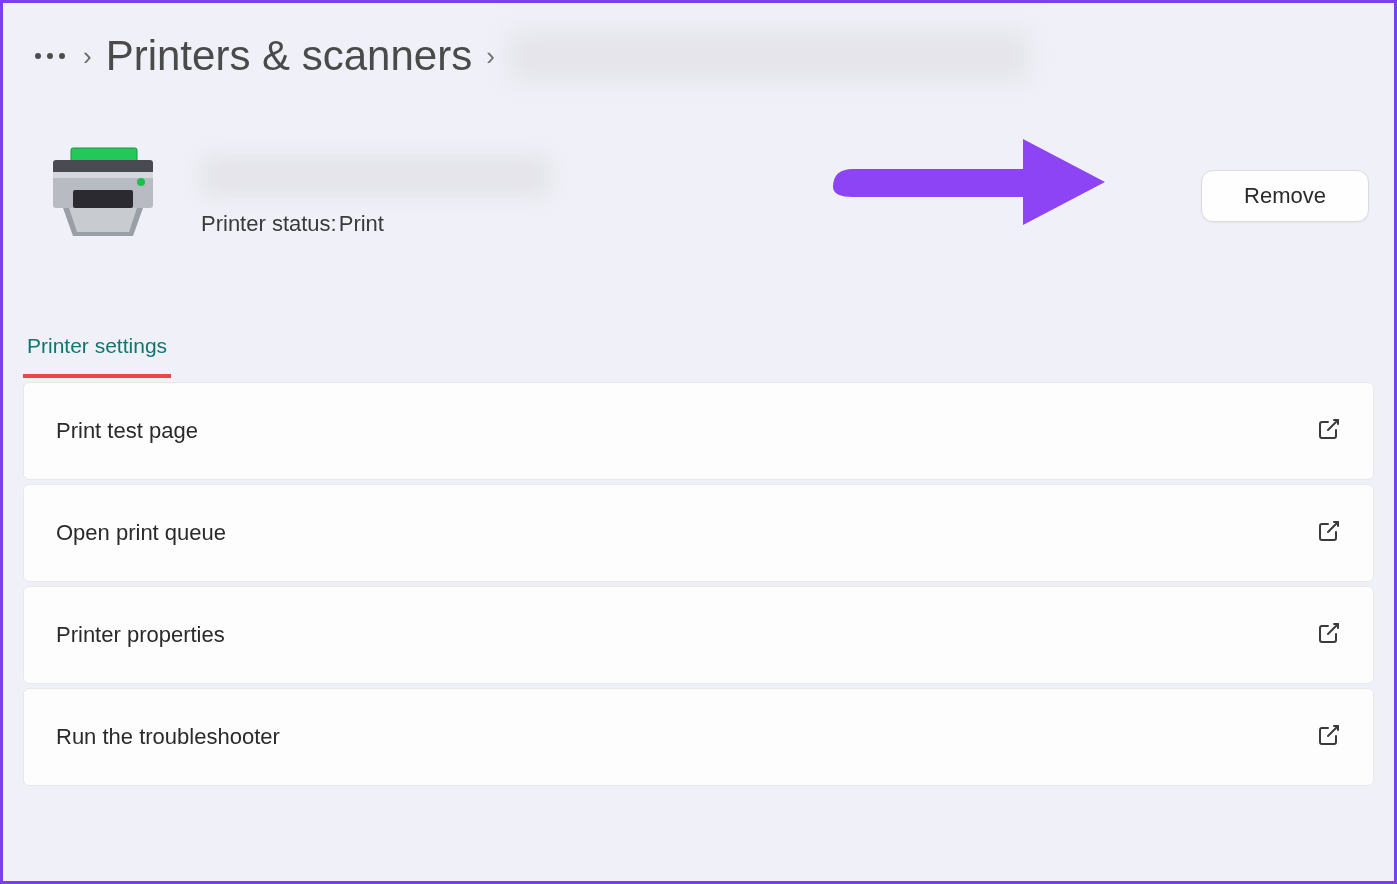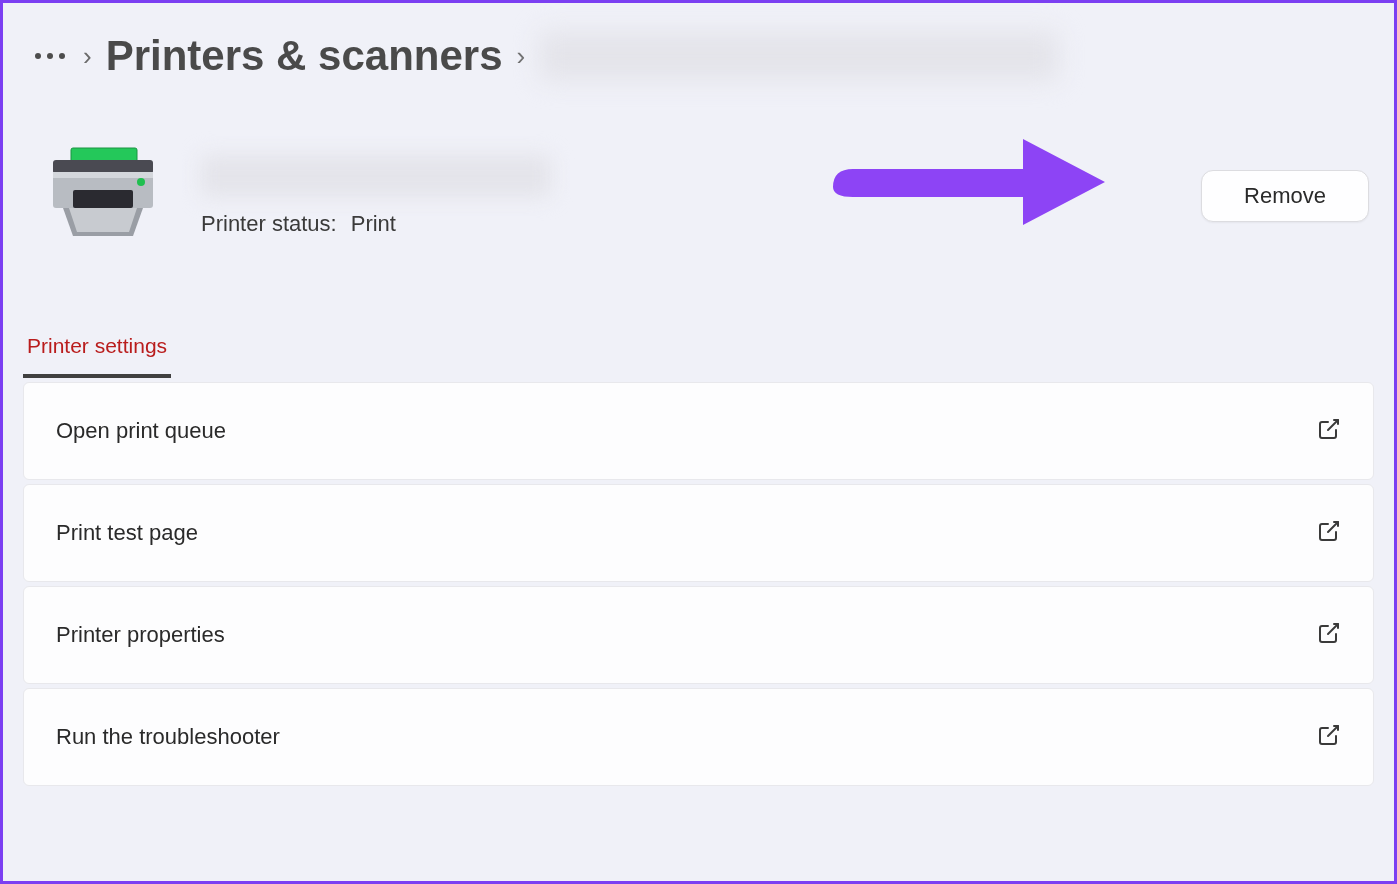--- a/index.html
+++ b/index.html
@@ -37,21 +37,21 @@
       border-radius: 50%;
       display: block;
     }
     .breadcrumb-chevron {
       color: #6b6b6b;
       font-size: 26px;
       font-weight: 300;
     }
     .breadcrumb-title {
       font-size: 42px;
-      font-weight: 700;
+      font-weight: 400;
       color: #4a4a4a;
     }
     .breadcrumb-blur {
       width: 520px;
       height: 50px;
       background: #e4e4ea;
       filter: blur(12px);
       border-radius: 8px;
     }
     .printer-header {
@@ -72,21 +72,21 @@
     .printer-name-blur {
       width: 350px;
       height: 42px;
       background: #e4e4ea;
       filter: blur(10px);
       border-radius: 6px;
       margin-bottom: 14px;
     }
     .printer-status {
       display: flex;
-      gap: 14px;
+      gap: 2px;
       font-size: 22px;
       color: #3a3a3a;
     }
     .arrow-annotation {
       position: absolute;
       left: 820px;
       top: 50%;
       transform: translateY(-50%);
     }
     .remove-button {
@@ -99,22 +99,22 @@
       cursor: pointer;
       box-shadow: 0 1px 2px rgba(0,0,0,0.05);
     }
     .tabs-row {
       display: flex;
       padding: 60px 20px 0 20px;
     }
     .tab {
       padding: 8px 4px 16px 4px;
       font-size: 21px;
-      color: #b91c1c;
-      border-bottom: 4px solid #404040;
+      color: #0f766e;
+      border-bottom: 4px solid #ef4444;
       cursor: pointer;
     }
     .settings-list {
       padding: 4px 20px 0 20px;
       display: flex;
       flex-direction: column;
       gap: 4px;
     }
     .settings-item {
       background: #fdfdfe;
@@ -186,40 +186,40 @@
 
   <button class="remove-button">Remove</button>
 </div>
 
 <div class="tabs-row">
   <div class="tab">Printer settings</div>
 </div>
 
 <div class="settings-list">
   <div class="settings-item">
+    <span class="settings-item-label">Print test page</span>
+    <span>
+      <svg class="open-icon" viewBox="0 0 24 24" fill="none" stroke="currentColor" stroke-width="2" stroke-linecap="round" stroke-linejoin="round">
+        <path d="M17 3 L21 3 L21 7"></path>
+        <path d="M11 13 L21 3"></path>
+        <path d="M19 13 L19 19 A2 2 0 0 1 17 21 L5 21 A2 2 0 0 1 3 19 L3 7 A2 2 0 0 1 5 5 L11 5"></path>
+      </svg>
+    </span>
+  </div>
+  <div class="settings-item">
     <span class="settings-item-label">Open print queue</span>
     <span>
       <svg class="open-icon" viewBox="0 0 24 24" fill="none" stroke="currentColor" stroke-width="2" stroke-linecap="round" stroke-linejoin="round">
         <path d="M17 3 L21 3 L21 7"></path>
         <path d="M11 13 L21 3"></path>
         <path d="M19 13 L19 19 A2 2 0 0 1 17 21 L5 21 A2 2 0 0 1 3 19 L3 7 A2 2 0 0 1 5 5 L11 5"></path>
       </svg>
     </span>
   </div>
   <div class="settings-item">
-    <span class="settings-item-label">Print test page</span>
-    <span>
-      <svg class="open-icon" viewBox="0 0 24 24" fill="none" stroke="currentColor" stroke-width="2" stroke-linecap="round" stroke-linejoin="round">
-        <path d="M17 3 L21 3 L21 7"></path>
-        <path d="M11 13 L21 3"></path>
-        <path d="M19 13 L19 19 A2 2 0 0 1 17 21 L5 21 A2 2 0 0 1 3 19 L3 7 A2 2 0 0 1 5 5 L11 5"></path>
-      </svg>
-    </span>
-  </div>
-  <div class="settings-item">
     <span class="settings-item-label">Printer properties</span>
     <span>
       <svg class="open-icon" viewBox="0 0 24 24" fill="none" stroke="currentColor" stroke-width="2" stroke-linecap="round" stroke-linejoin="round">
         <path d="M17 3 L21 3 L21 7"></path>
         <path d="M11 13 L21 3"></path>
         <path d="M19 13 L19 19 A2 2 0 0 1 17 21 L5 21 A2 2 0 0 1 3 19 L3 7 A2 2 0 0 1 5 5 L11 5"></path>
       </svg>
     </span>
   </div>
   <div class="settings-item">

